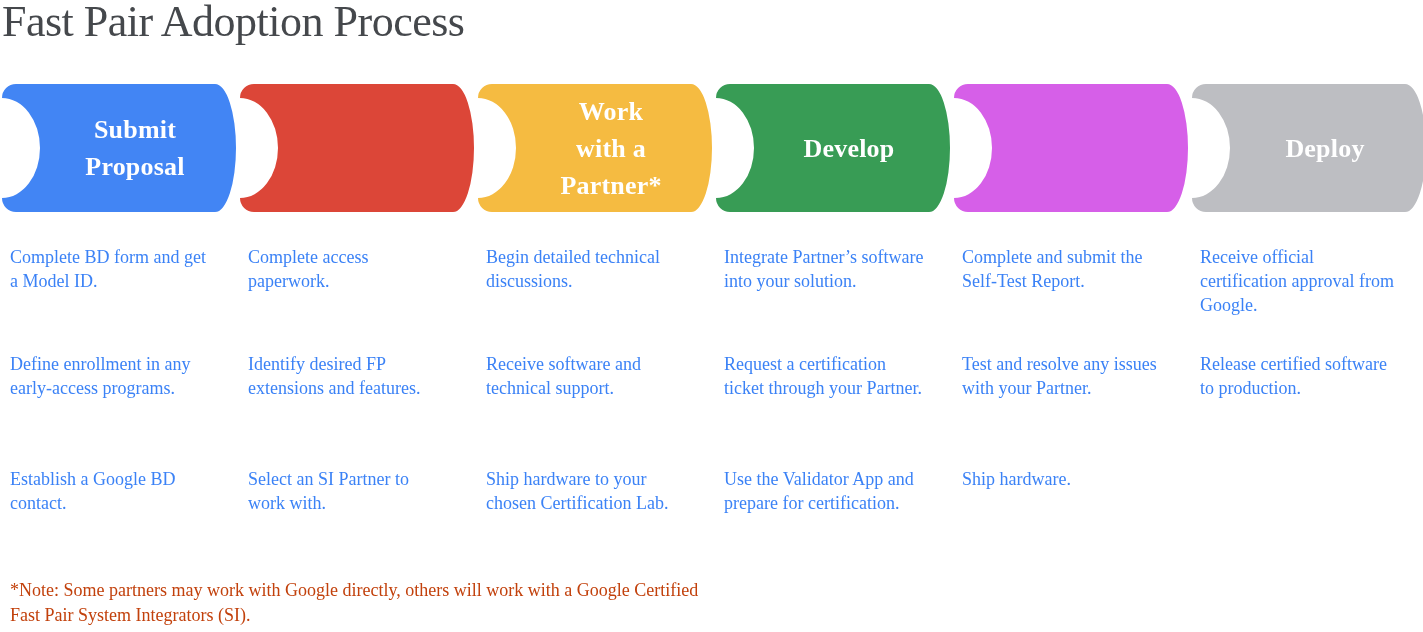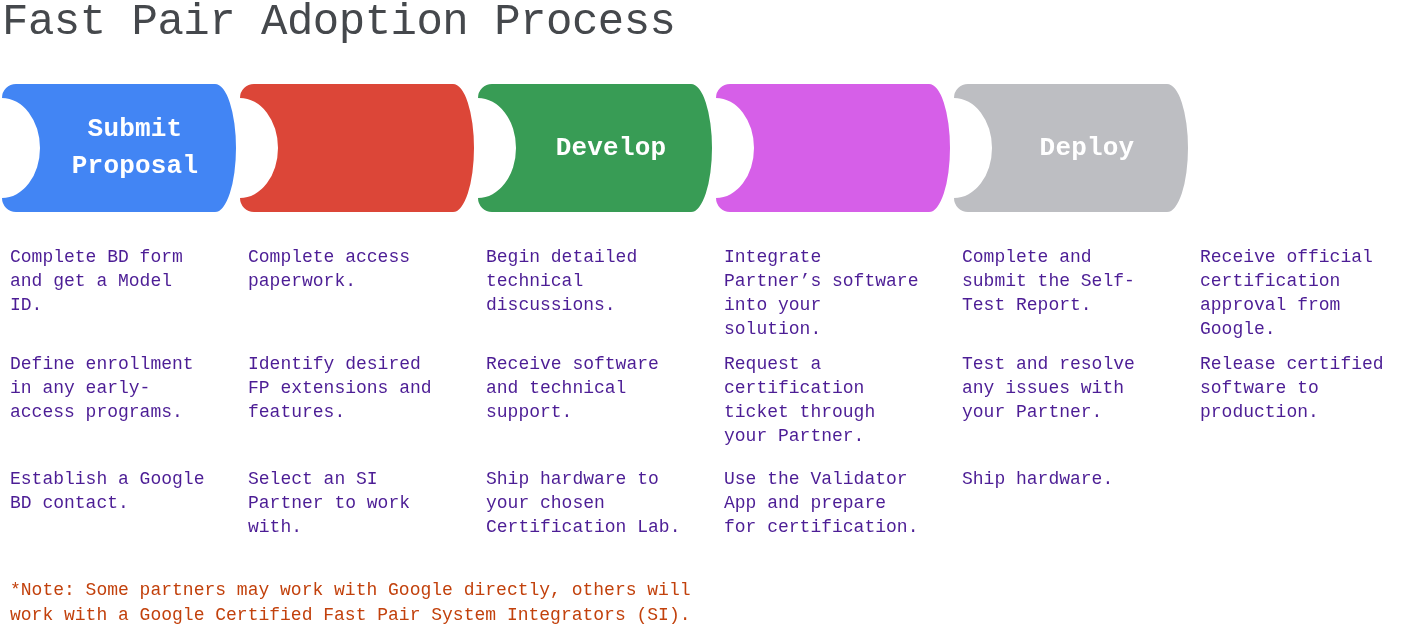--- a/index.html
+++ b/index.html
@@ -1,21 +1,21 @@
 <!DOCTYPE html>
 <html><head>
 <meta charset="utf-8">
 <style>
   html,body{margin:0;padding:0;background:#ffffff;}
   .canvas{
     position:relative;
     width:1423px;height:632px;
     overflow:hidden;
     background:#ffffff;
-    font-family:Liberation Mono, monospace;
+    font-family:Liberation Serif, serif;
   }
   .page-title{
     position:absolute;left:2px;top:-6px;
     font-size:44px;line-height:56px;font-weight:400;
     color:#45484c;letter-spacing:-0.5px;margin:0;
   }
   .stages{
     position:absolute;left:2px;top:84px;height:128px;
     display:flex;
   }
@@ -31,21 +31,21 @@
     white-space:pre-line;letter-spacing:0.2px;
   }
   .items-grid{
     position:absolute;left:2px;top:245px;
     display:grid;
     grid-template-columns:repeat(6,238px);
     grid-template-rows:107px 115px 111px;
   }
   .item{
     padding:0 30px 0 8px;
-    font-size:18px;line-height:24px;color:#4c1d95;
+    font-size:18px;line-height:24px;color:#3b82f6;
   }
   .footnote{
     position:absolute;left:10px;top:578px;width:700px;
     font-size:18px;line-height:25px;color:#c2410c;
   }
 </style>
 </head>
 <body>
 
 <div class="canvas">
@@ -55,20 +55,28 @@
         <svg width="236" height="128" viewBox="0 0 236 128">
           <path d="M14 0H213A21 64 0 0 1 213 128H14A14 14 0 0 1 0 114A38 50 0 0 0 0 14A14 14 0 0 1 14 0Z" fill="#4285F4"></path>
         </svg>
         <div class="stage-label">Submit
 Proposal</div>
       </div>
       <div class="stage">
         <svg width="236" height="128" viewBox="0 0 236 128">
           <path d="M14 0H213A21 64 0 0 1 213 128H14A14 14 0 0 1 0 114A38 50 0 0 0 0 14A14 14 0 0 1 14 0Z" fill="#DC4638"></path>
         </svg>
+      </div>
+      <div class="stage">
+        <svg width="236" height="128" viewBox="0 0 236 128">
+          <path d="M14 0H213A21 64 0 0 1 213 128H14A14 14 0 0 1 0 114A38 50 0 0 0 0 14A14 14 0 0 1 14 0Z" fill="#F5BB41"></path>
+        </svg>
+        <div class="stage-label">Work
+with a
+Partner*</div>
       </div>
       <div class="stage">
         <svg width="236" height="128" viewBox="0 0 236 128">
           <path d="M14 0H213A21 64 0 0 1 213 128H14A14 14 0 0 1 0 114A38 50 0 0 0 0 14A14 14 0 0 1 14 0Z" fill="#389C55"></path>
         </svg>
         <div class="stage-label">Develop</div>
       </div>
       <div class="stage">
         <svg width="236" height="128" viewBox="0 0 236 128">
           <path d="M14 0H213A21 64 0 0 1 213 128H14A14 14 0 0 1 0 114A38 50 0 0 0 0 14A14 14 0 0 1 14 0Z" fill="#D65FE8"></path>

